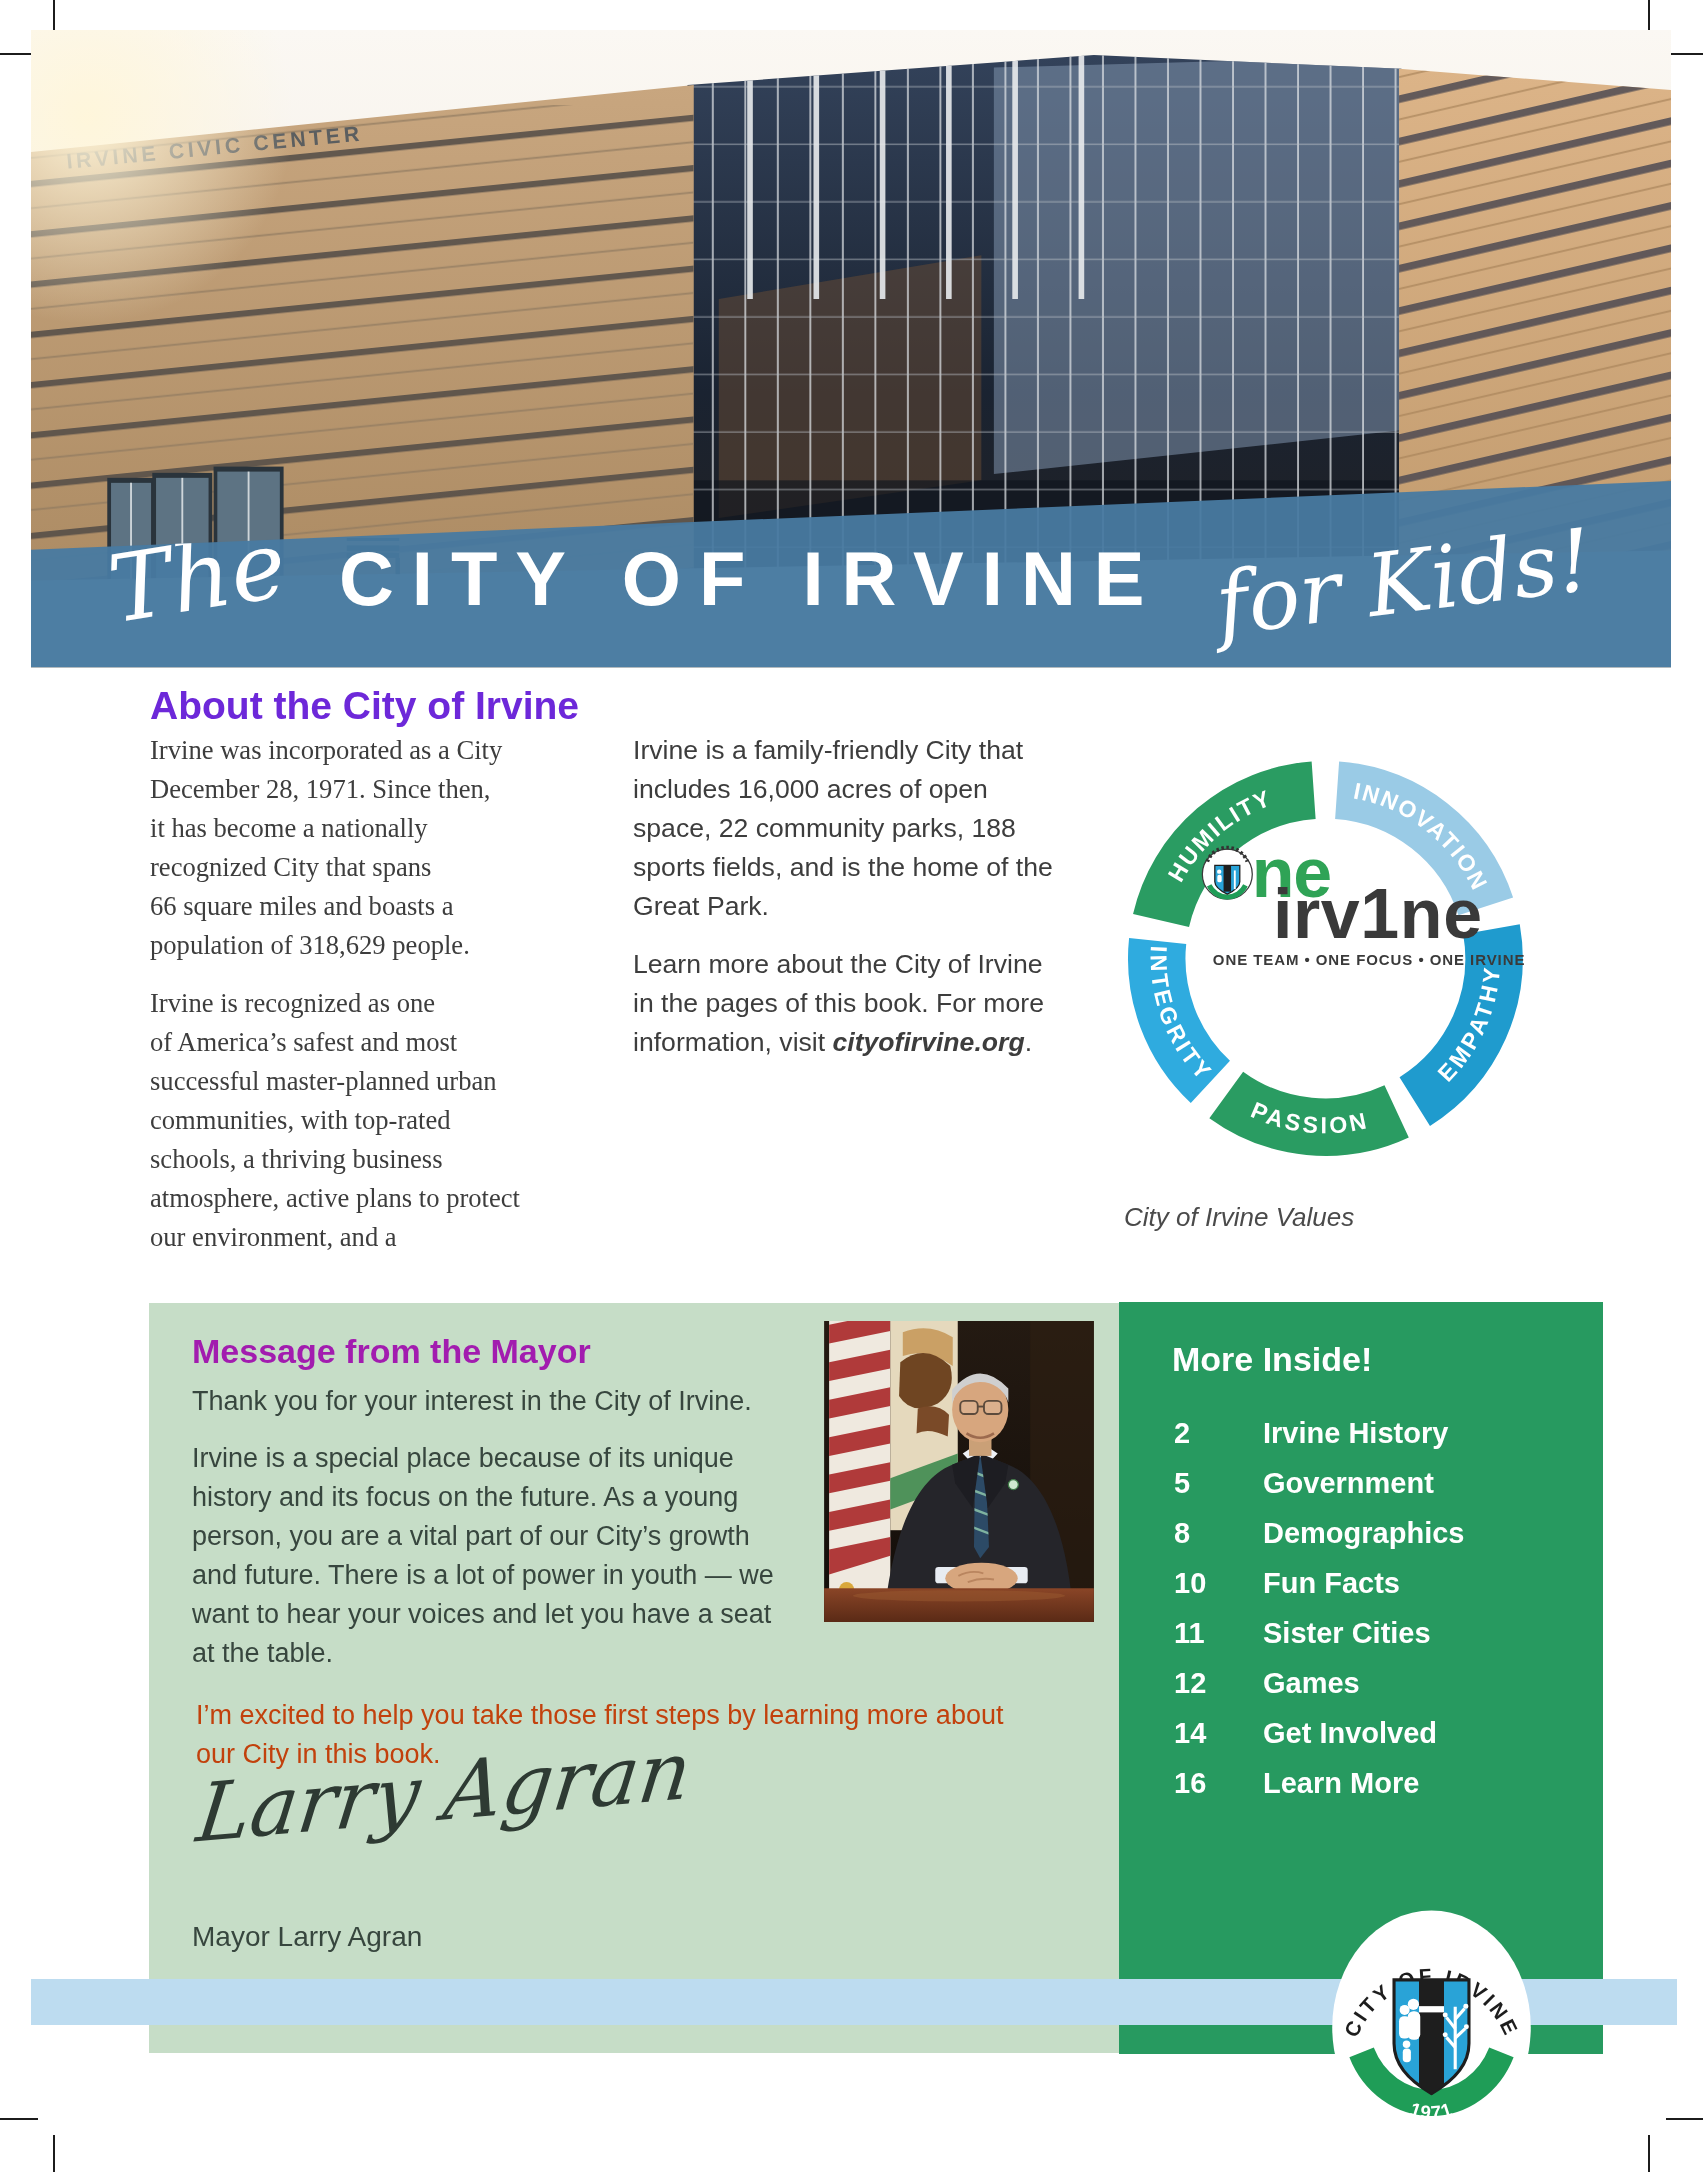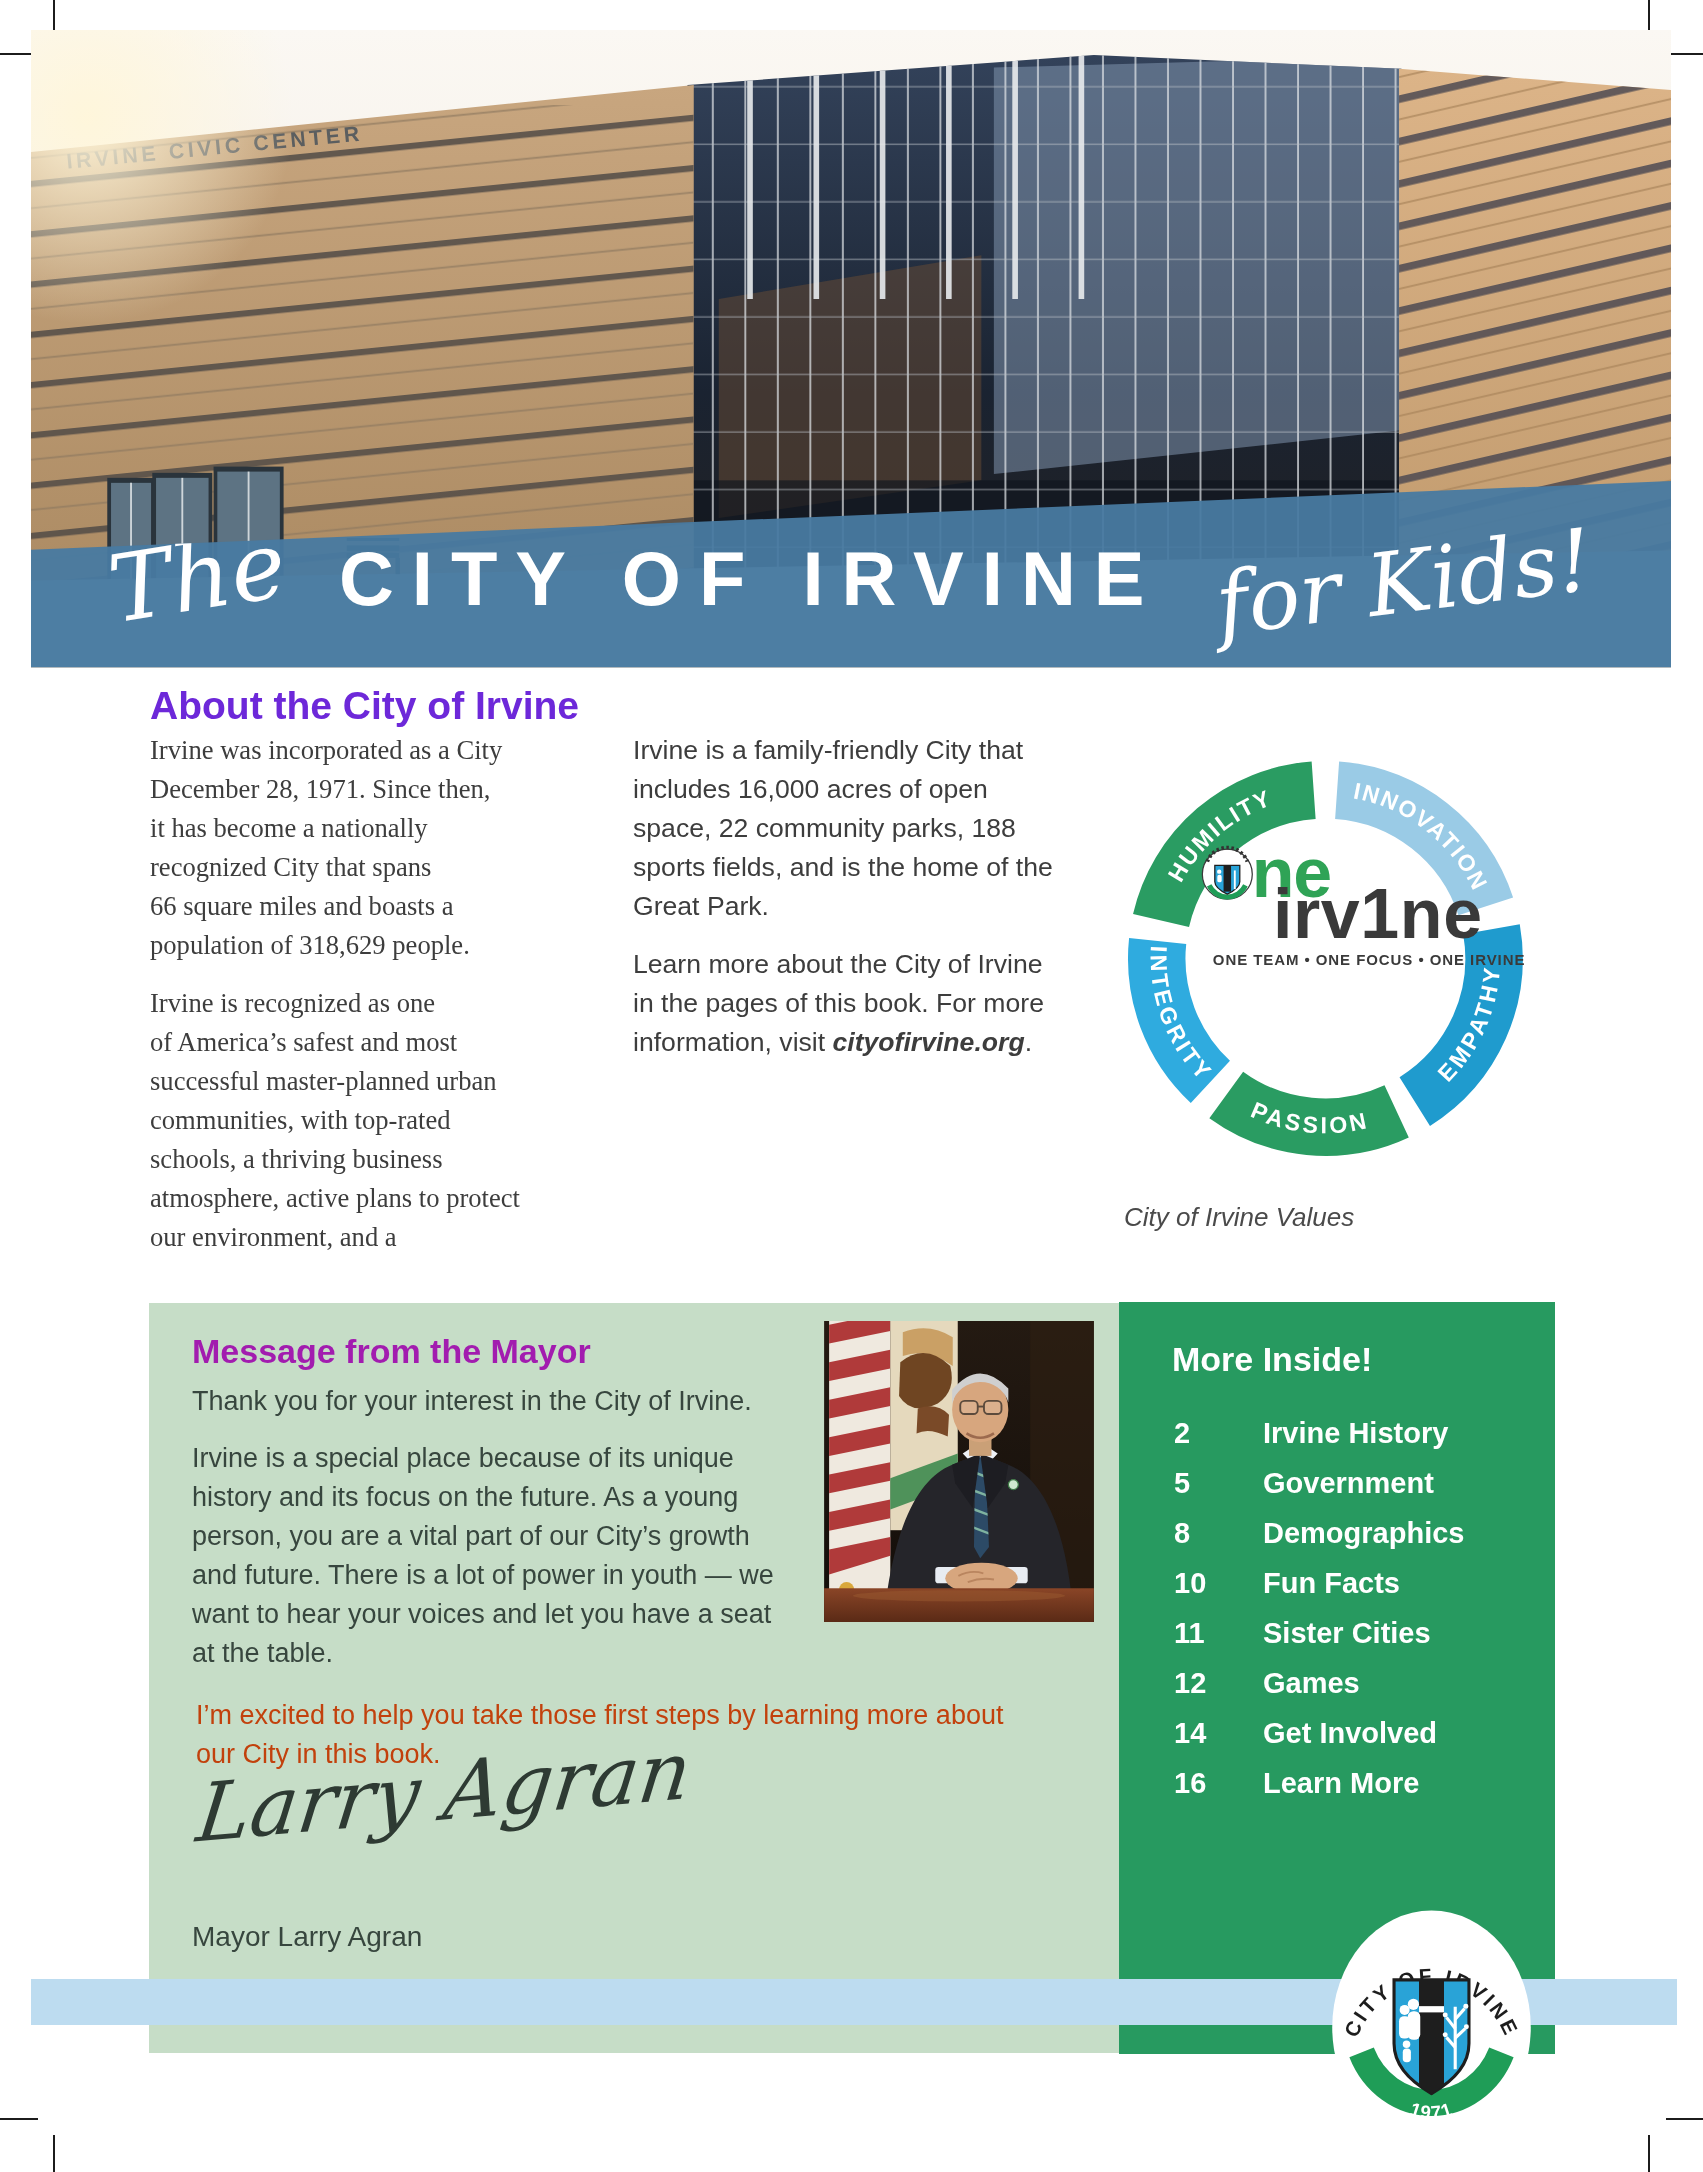--- a/index.html
+++ b/index.html
@@ -39,21 +39,21 @@
   .mayor-h{position:absolute;left:43px;top:29px;font-size:34px;font-weight:bold;color:#a21caf;}
   .mayor-p1{position:absolute;left:43px;top:83px;font-size:27px;color:#37463e;}
   .mayor-p2{position:absolute;left:43px;top:136px;font-size:27px;line-height:39px;color:#37463e;white-space:pre-line;width:644px;}
   .mayor-p3{position:absolute;left:47px;top:393px;font-size:27px;line-height:39px;color:#c2410c;white-space:pre-line;width:919px;}
   .sig{position:absolute;left:49px;top:464px;font-family:"DejaVu Serif",serif;font-style:italic;
        font-size:80px;color:#2e3a33;transform:rotate(-5deg) skewX(-12deg);transform-origin:left center;}
   .mayor-name{position:absolute;left:43px;top:618px;font-size:28px;color:#37463e;}
   .mayor-photo{position:absolute;left:675px;top:17.5px;width:270px;height:301px;}
 
   
-  .inside-panel{position:absolute;left:1119px;top:1302px;width:436px;height:752px;background:#279a60;}
+  .inside-panel{position:absolute;left:1119px;top:1302px;width:484px;height:752px;background:#279a60;}
   .inside-h{position:absolute;left:53px;top:38px;font-size:34px;font-weight:bold;color:#ffffff;}
   .inside-list{position:absolute;left:55px;top:106px;}
   .inside-row{display:flex;align-items:center;height:50px;color:#ffffff;}
   .inside-num{width:89px;font-size:29px;font-weight:bold;}
   .inside-label{font-size:29px;font-weight:bold;}
 
   
   .band{position:absolute;left:31px;top:1979px;width:1646px;height:46px;background:#bddcf0;z-index:2;}
   .seal{position:absolute;left:1330px;top:1910px;width:203px;height:236px;z-index:3;}
 </style>

